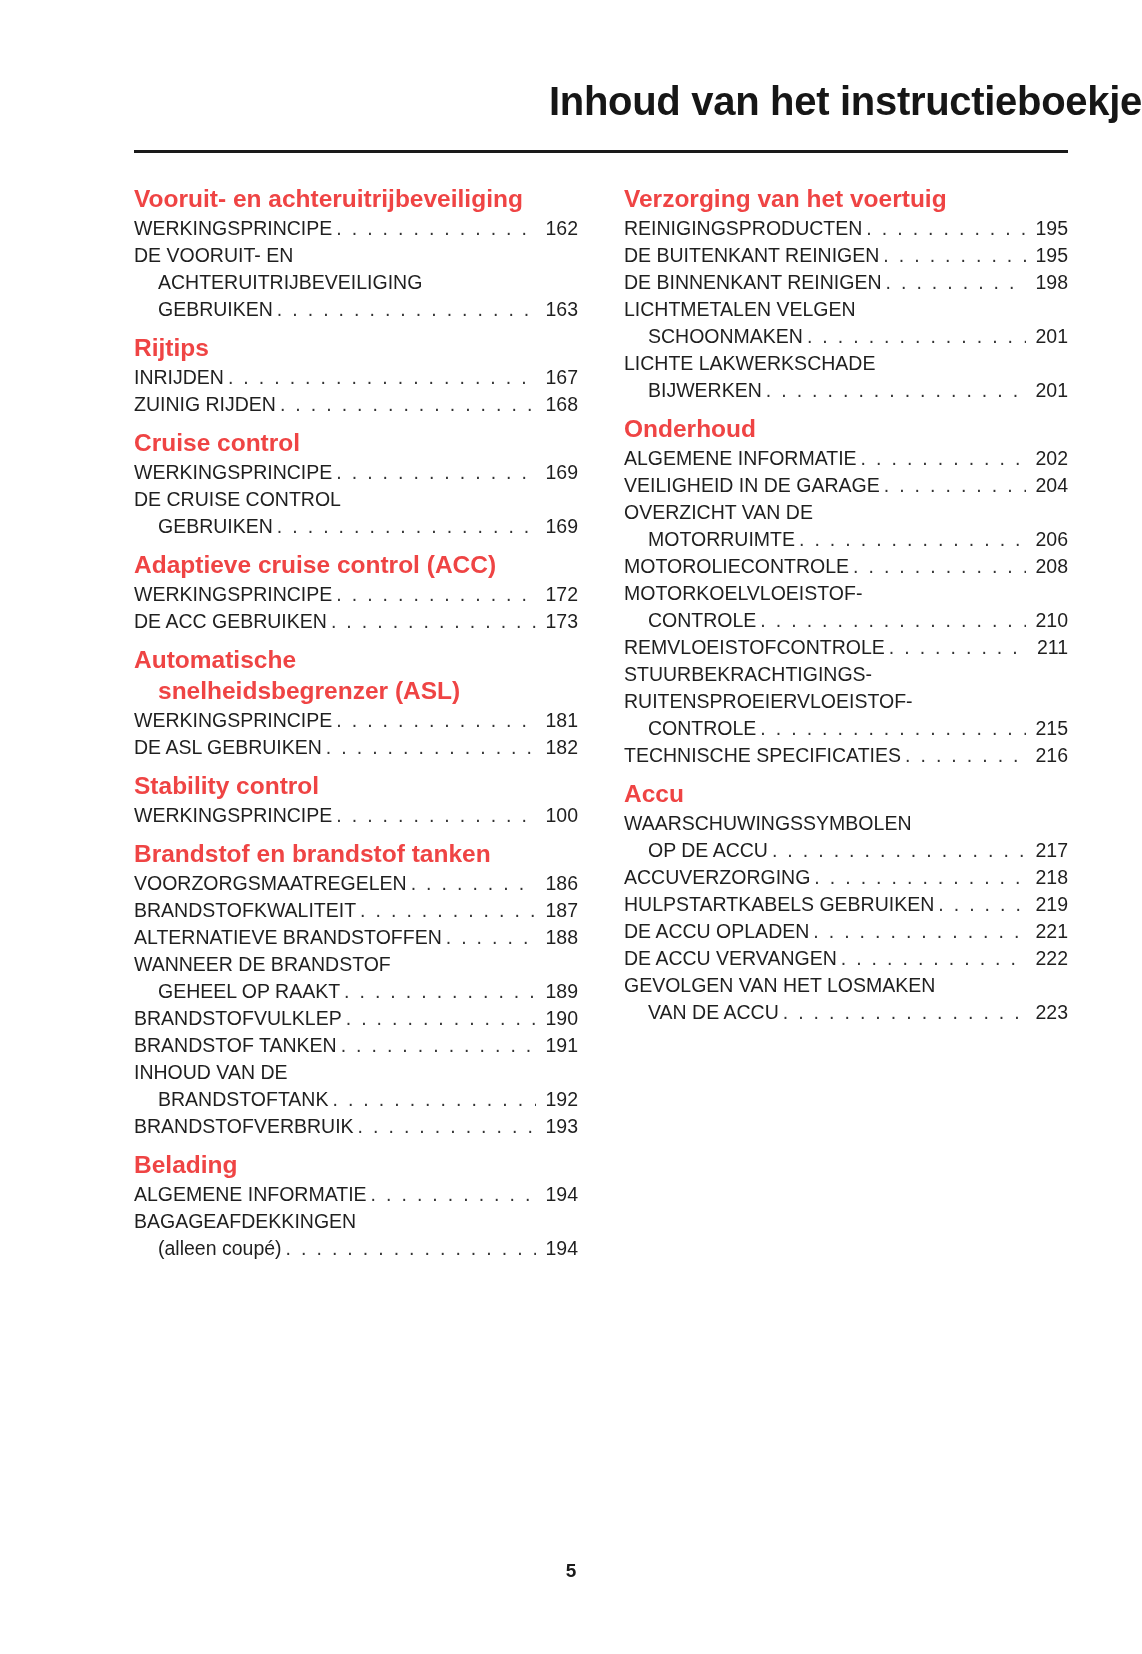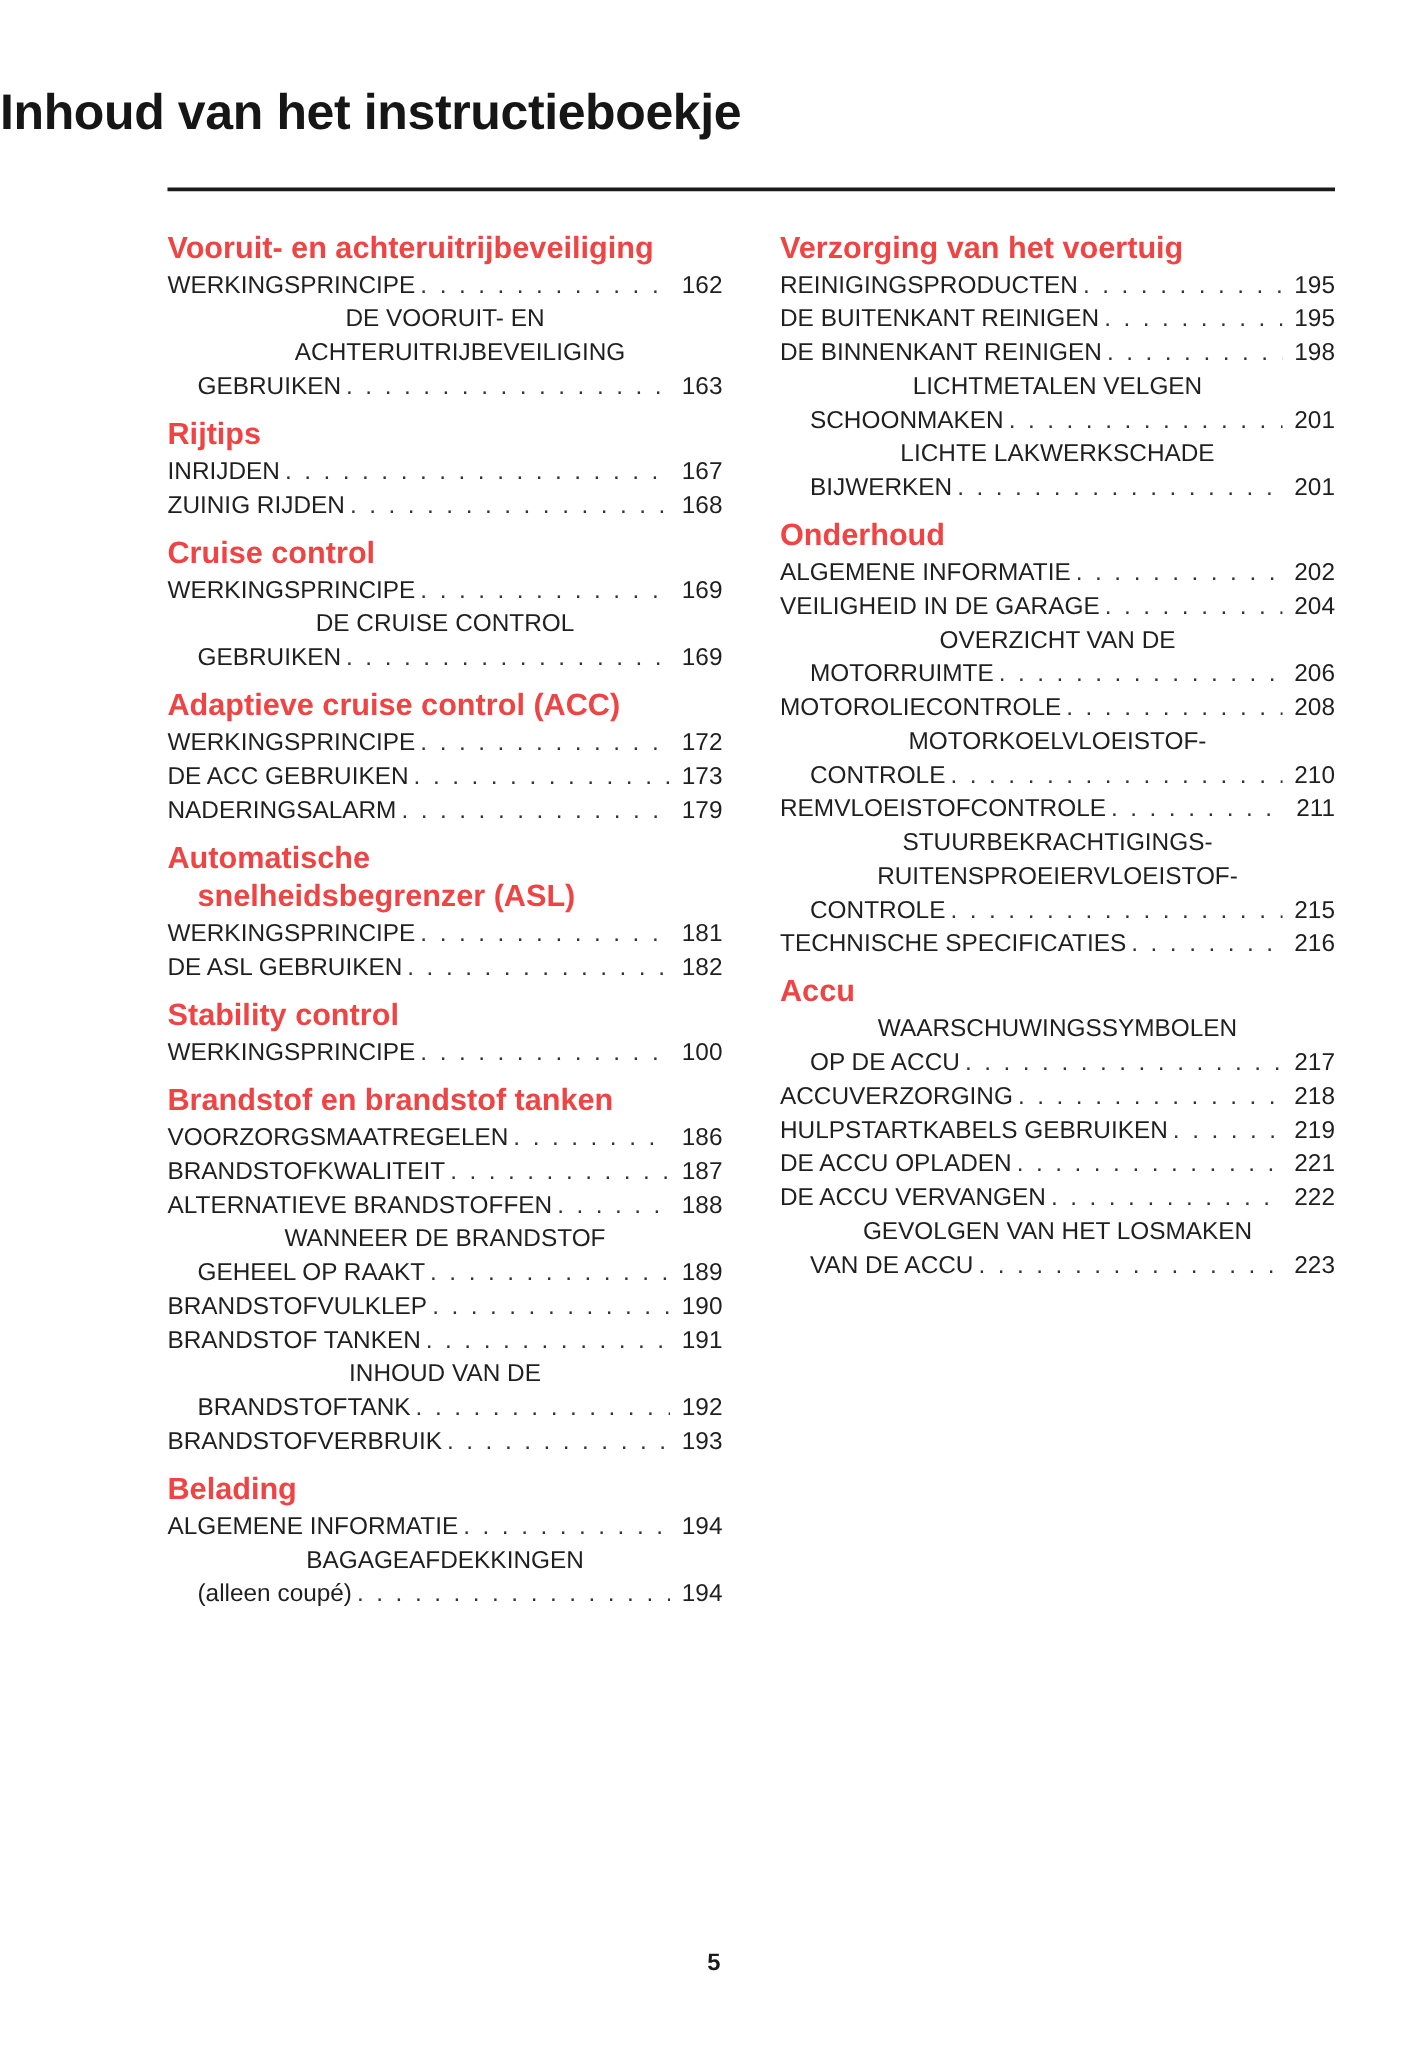--- a/index.html
+++ b/index.html
@@ -1,30 +1,30 @@
 <!DOCTYPE html>
 <html><head>
 <meta charset="utf-8">
 <style>
   html, body { margin: 0; padding: 0; background: #ffffff; }
   body { width: 1142px; height: 1654px; position: relative; color: #1a1a1a;
          font-family: "Liberation Sans", sans-serif; overflow: hidden; }
-  .page-title { position: absolute; left: 0; width: 1142px; top: 68px; text-align: left;
+  .page-title { position: absolute; left: 0; width: 1142px; top: 79px; text-align: right;
                 font-size: 40px; font-weight: bold; letter-spacing: -0.3px; margin: 0; color: #161616; }
   .rule { position: absolute; left: 134px; width: 934px; top: 150px; height: 0;
           border-top: 3px solid #1a1a1a; }
   .col { position: absolute; top: 183px; width: 444px; }
   .col-left { left: 134px; }
   .col-right { left: 624px; }
   .section { margin: 0 0 9px 0; }
   .section-title { font-size: 24.5px; font-weight: bold; line-height: 31px; margin: 0 0 1px 0;
                    color: #ef4444; }
   .section-title .cont { display: block; padding-left: 24px; }
   .entry { font-size: 19.5px; line-height: 27px; color: #1f1f1f; }
-  .line { display: flex; align-items: baseline; white-space: nowrap; justify-content: center; }
+  .line { display: flex; align-items: baseline; white-space: nowrap; }
   .line.indent { padding-left: 24px; }
   .label { flex: 0 0 auto; }
   .leader { flex: 1 1 auto; overflow: hidden; margin: 0 4px 0 4px; letter-spacing: 3.4px;
             color: #333; }
   .leader::before { content: ". . . . . . . . . . . . . . . . . . . . . . . . . . . . . . . . . . . . . . . . . . . . . . . . . . . . . ."; letter-spacing: 0; word-spacing: 4.6px; }
   .page { flex: 0 0 auto; width: 38px; text-align: right; }
   .page-number { position: absolute; left: 0; width: 1142px; top: 1560px; text-align: center;
                  font-size: 19px; font-weight: bold; }
 </style>
 </head>
@@ -103,27 +103,20 @@
           <span class="page">172</span>
         </div>
       </div>
       <div class="entry">
         <div class="line">
           <span class="label">DE ACC GEBRUIKEN</span>
           <span class="leader"></span>
           <span class="page">173</span>
         </div>
       </div>
-      <div class="entry">
-        <div class="line">
-          <span class="label">NADERINGSALARM</span>
-          <span class="leader"></span>
-          <span class="page">179</span>
-        </div>
-      </div>
     </div>
     <div class="section">
       <div class="section-title"><span>Automatische</span><br><span class="cont">snelheidsbegrenzer (ASL)</span></div>
       <div class="entry">
         <div class="line">
           <span class="label">WERKINGSPRINCIPE</span>
           <span class="leader"></span>
           <span class="page">181</span>
         </div>
       </div>

